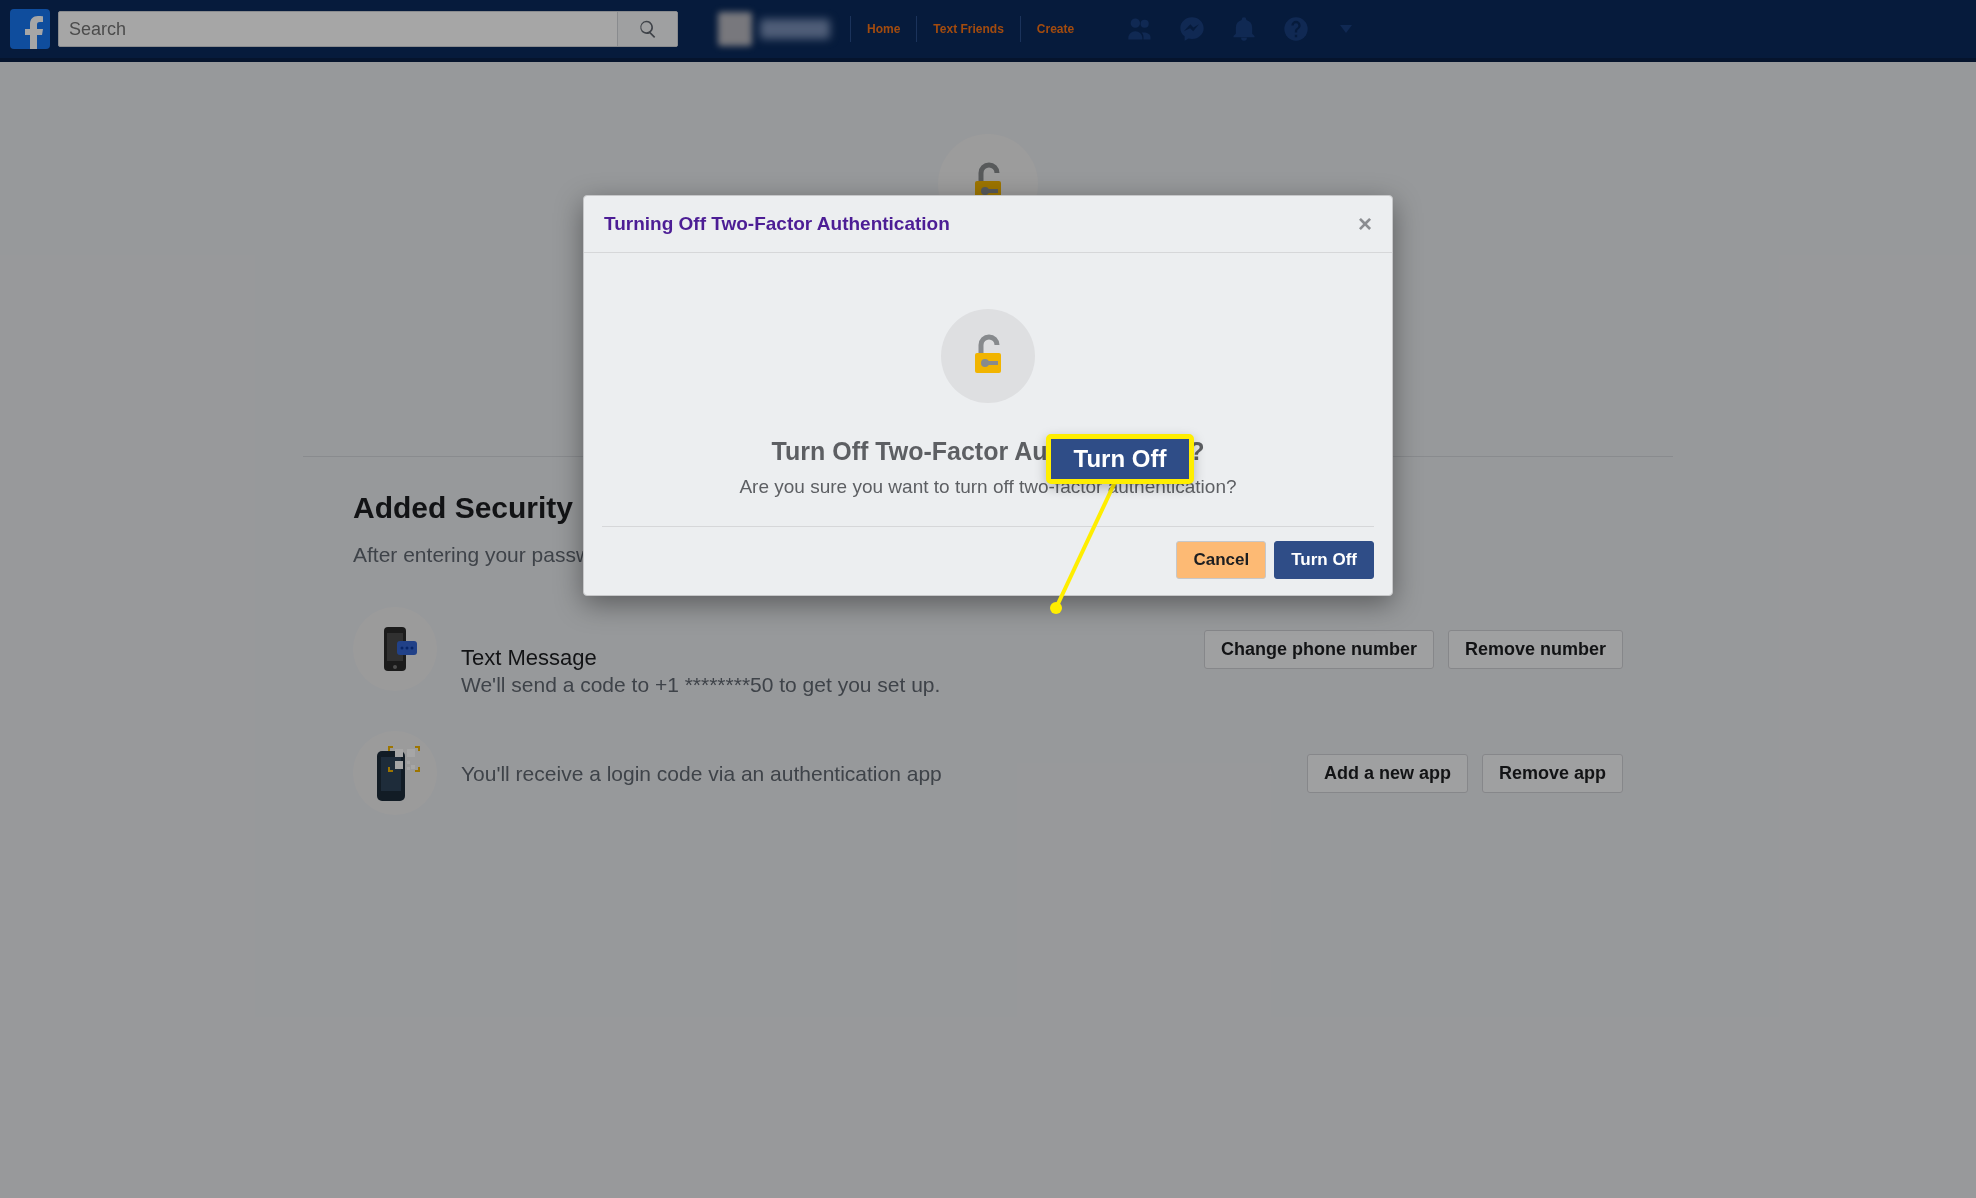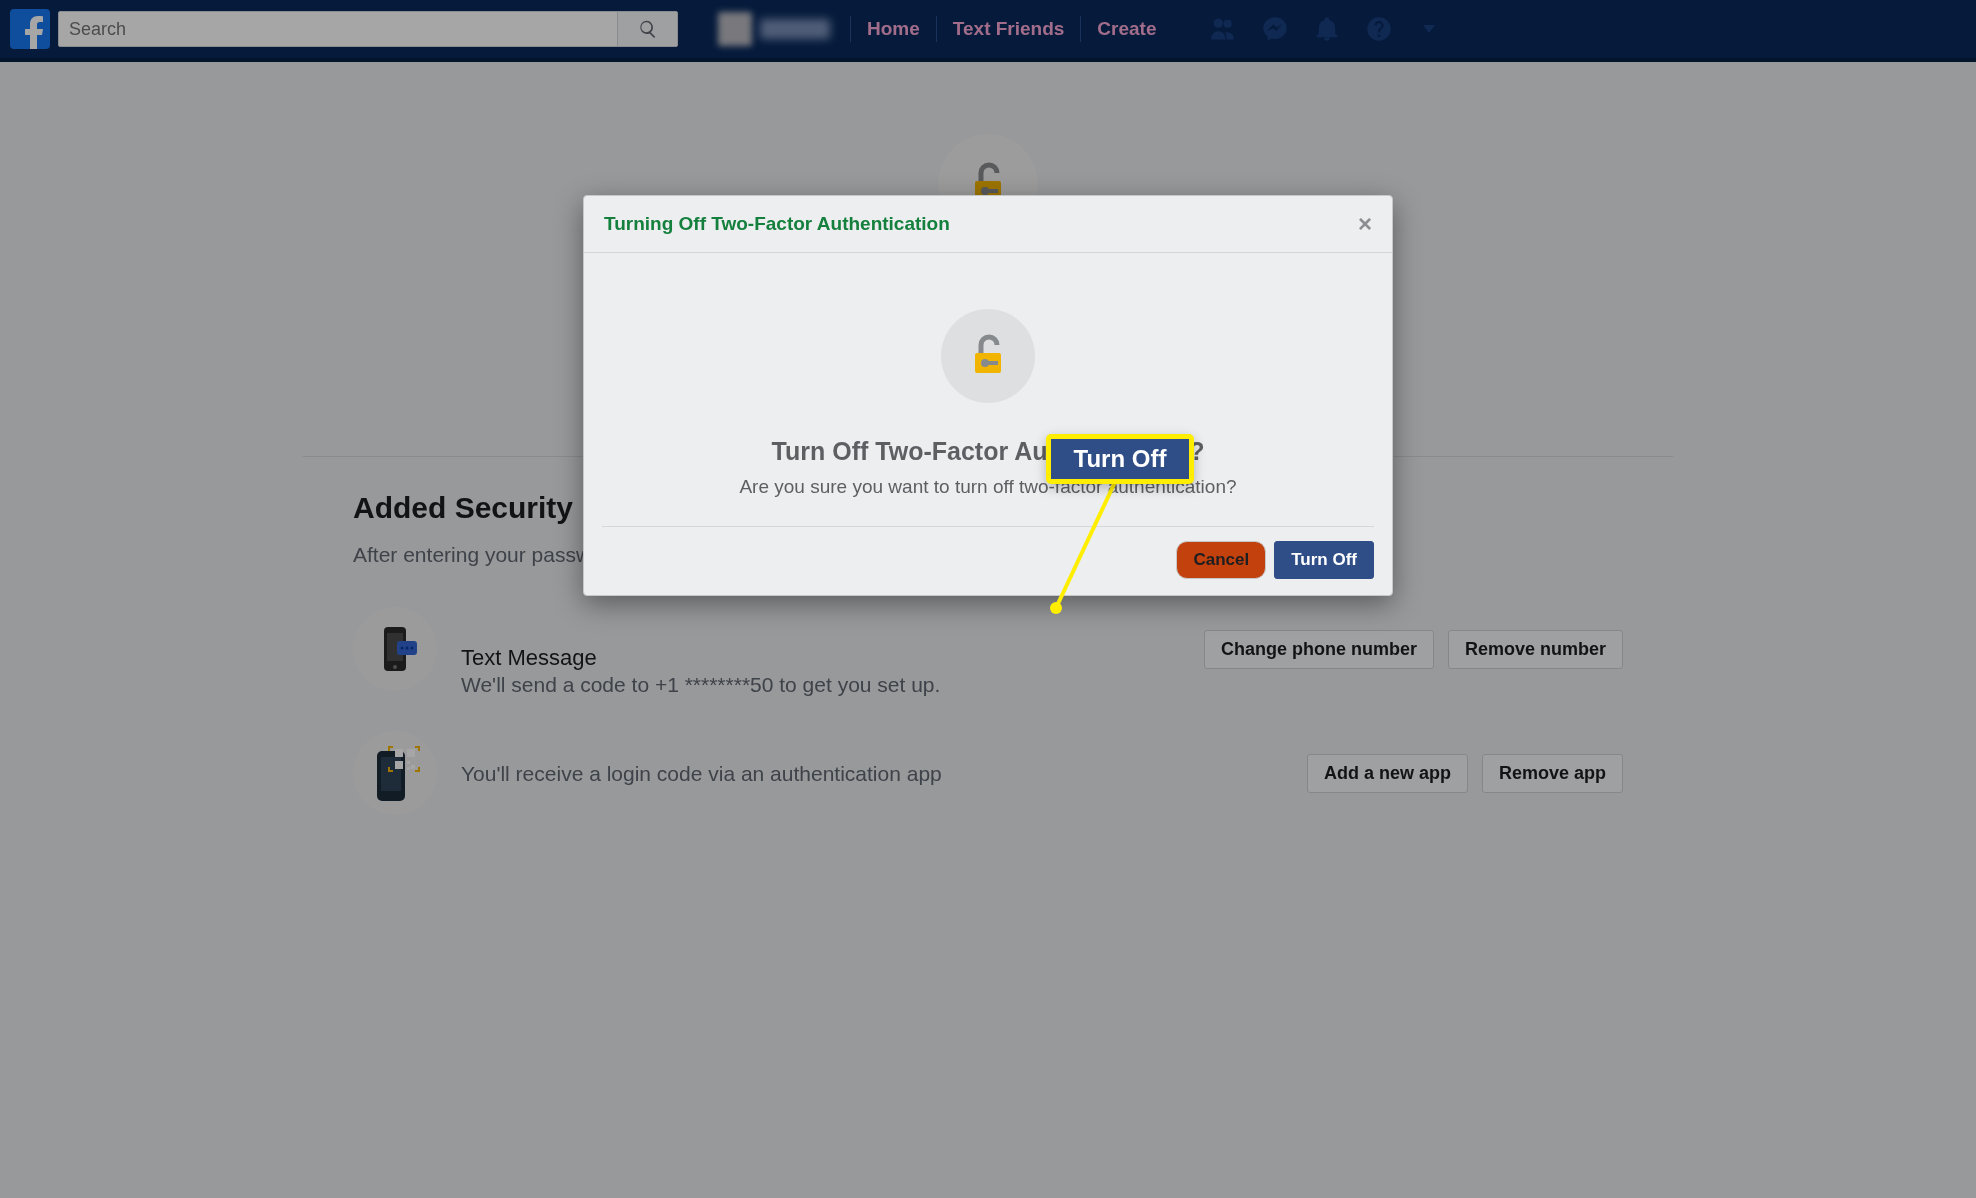--- a/index.html
+++ b/index.html
@@ -43,21 +43,21 @@
   }
   .search-btn svg{width:20px;height:20px;fill:#616770;}
   .profile-chip{
     margin-left:20px;display:flex;align-items:center;gap:8px;
     padding:0 12px;height:100%;cursor:pointer;
   }
   .profile-chip .avatar{width:34px;height:34px;border-radius:3px;background:#b8b8c0;filter:blur(3px);}
   .profile-chip .name-blur{width:70px;height:20px;background:#7a90b8;filter:blur(4px);border-radius:3px;}
   .nav-links{display:flex;align-items:center;height:100%;}
   .nav-link{
-    color:#f9a8d4;font-weight:600;font-size:19px;
+    color:#f97316;font-weight:600;font-size:12px;
     padding:0 16px;height:26px;line-height:26px;
     border-left:1px solid #2a4f8d;
     cursor:pointer;white-space:nowrap;
   }
   .nav-link:first-child{border-left:1px solid #2a4f8d;}
   .nav-icons{display:flex;align-items:center;gap:24px;margin-left:28px;}
   .nav-icons .ic{width:28px;height:28px;fill:#193f80;cursor:pointer;}
   .nav-icons .caret{width:0;height:0;border-left:6px solid transparent;border-right:6px solid transparent;border-top:8px solid #193f80;cursor:pointer;margin-left:6px;margin-right:6px;}
 
   
@@ -88,28 +88,28 @@
   }
   .dialog{
     width:810px;background:#eceef0;border:1px solid #c6c7c9;border-radius:4px;
     box-shadow:0 8px 28px rgba(0,0,0,.4);
     overflow:hidden;
   }
   .dlg-head{
     display:flex;align-items:center;justify-content:space-between;
     padding:16px 20px;border-bottom:1px solid #d6d7d9;
   }
-  .dlg-head h3{font-size:19px;font-weight:700;color:#15803d;}
+  .dlg-head h3{font-size:19px;font-weight:700;color:#4c1d95;}
   .dlg-close{color:#8b8d91;font-size:24px;cursor:pointer;line-height:1;font-weight:700;}
   .dlg-body{padding:56px 22px 28px;text-align:center;border-bottom:1px solid #d6d7d9;margin:0 18px;}
   .dlg-body .lock{width:94px;height:94px;border-radius:50%;background:#dedfe1;display:flex;align-items:center;justify-content:center;margin:0 auto 34px;}
   .dlg-body h2{font-size:25px;font-weight:700;color:#5d5f63;margin-bottom:10px;}
   .dlg-body p{font-size:19px;color:#5d5f63;}
   .dlg-foot{display:flex;justify-content:flex-end;gap:8px;padding:14px 18px 16px;}
-  .dlg-foot .cancel{background:#c2410c;border:1px solid #c6c7c9;color:#1c1e21;font-weight:700;font-size:17px;padding:8px 16px;border-radius:11px;cursor:pointer;}
+  .dlg-foot .cancel{background:#fdba74;border:1px solid #c6c7c9;color:#1c1e21;font-weight:700;font-size:17px;padding:8px 16px;border-radius:3px;cursor:pointer;}
   .dlg-foot .primary{background:#2f4d87;border:1px solid #2f4d87;color:#fff;font-weight:700;font-size:17px;padding:8px 16px;border-radius:3px;cursor:pointer;}
 
   
   .callout{
     position:absolute; top:434px; left:1046px;
     width:148px;
     background:#2f4d87;border:5px solid #ffee00;border-radius:5px;
     color:#fff;font-weight:700;font-size:24px;text-align:center;
     padding:6px 0;cursor:default;
     box-shadow:0 4px 12px rgba(0,0,0,.25);

